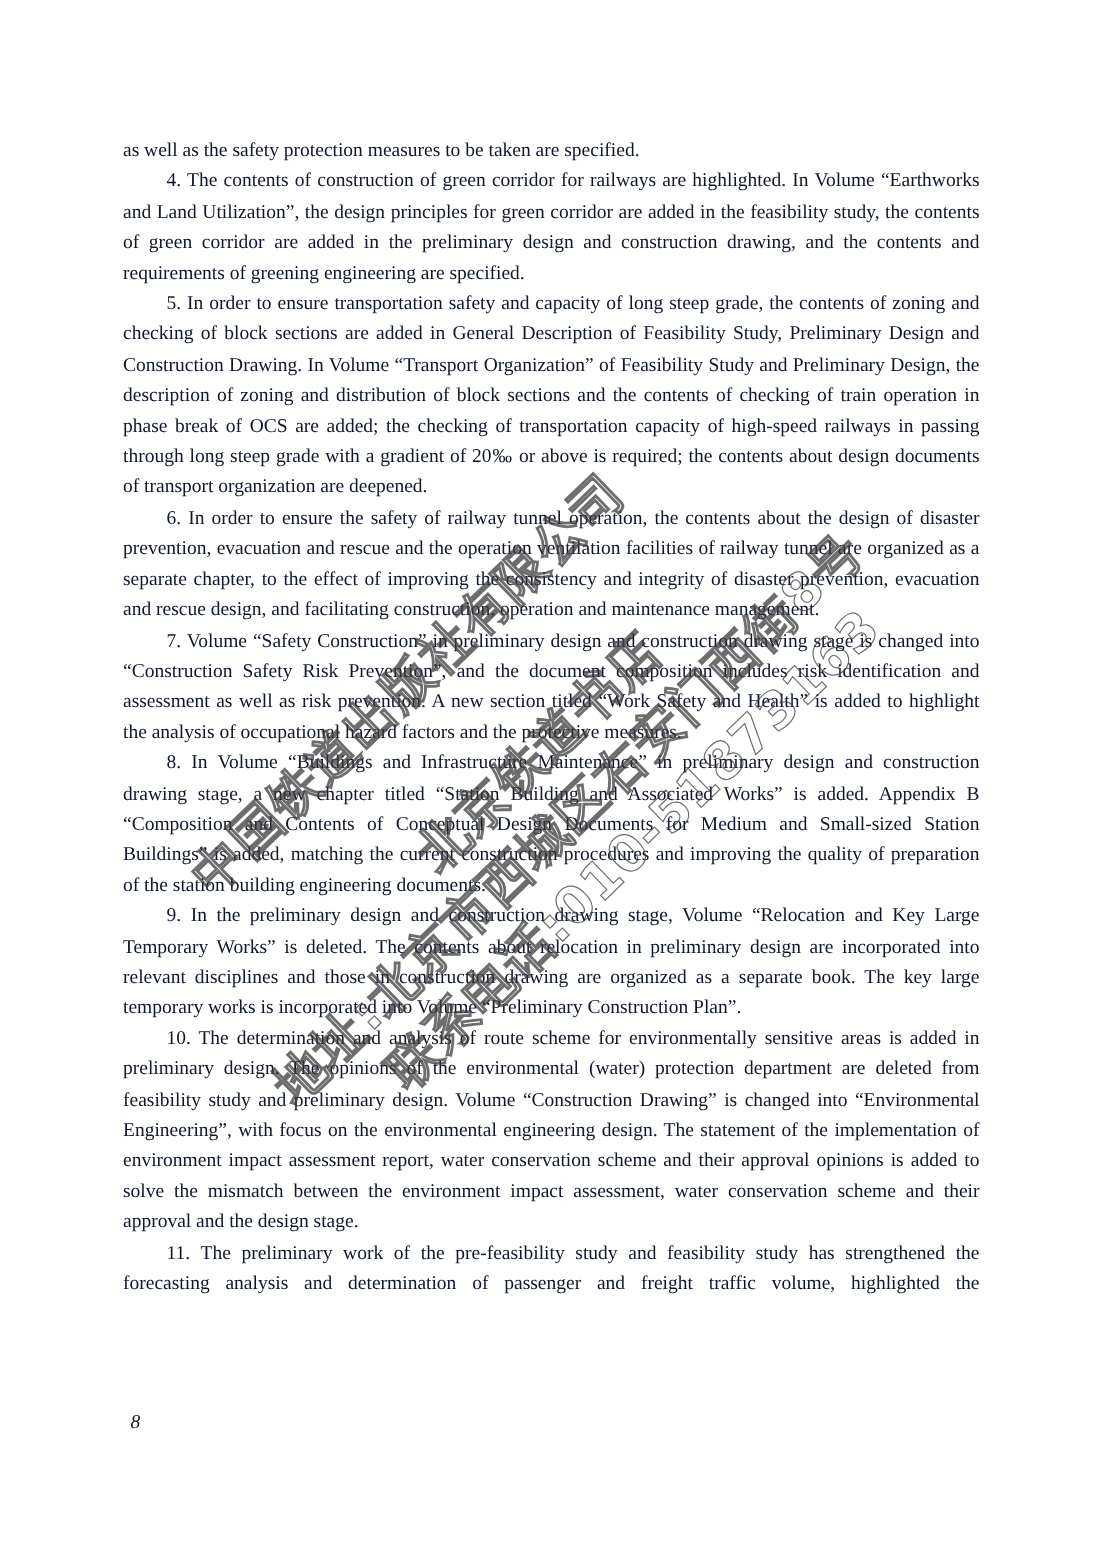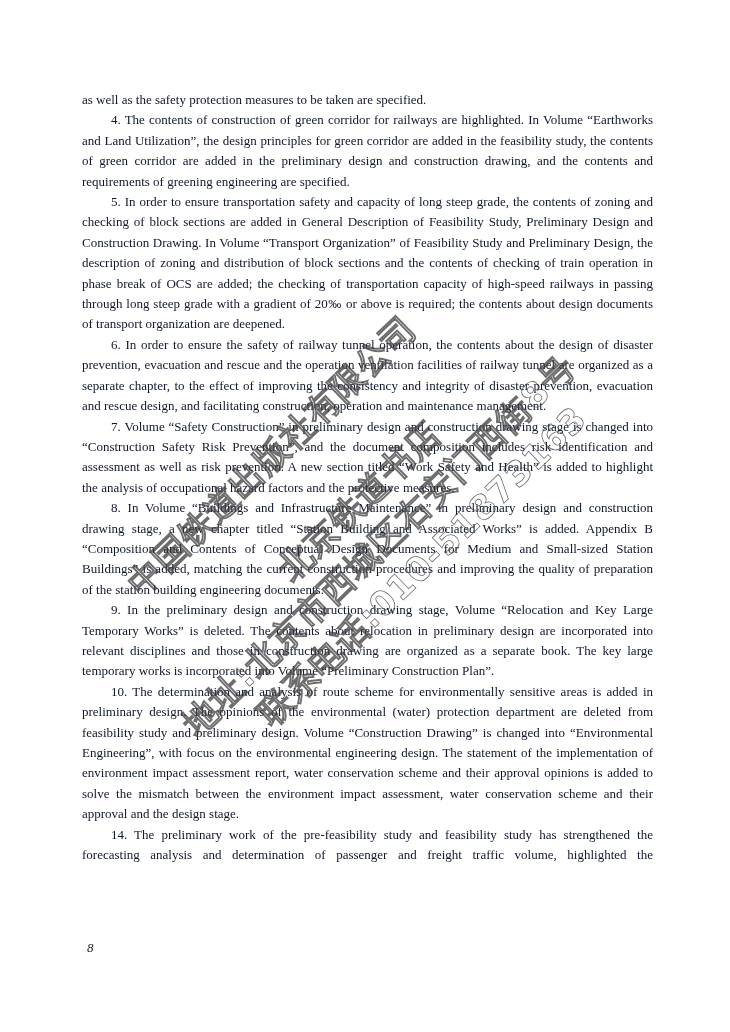--- a/index.html
+++ b/index.html
@@ -35,21 +35,21 @@
 
 <div class="page">
   <p class="para">as well as the safety protection measures to be taken are specified.</p>
   <p class="para indent">4. The contents of construction of green corridor for railways are highlighted. In Volume “Earthworks and Land Utilization”, the design principles for green corridor are added in the feasibility study, the contents of green corridor are added in the preliminary design and construction drawing, and the contents and requirements of greening engineering are specified.</p>
   <p class="para indent">5. In order to ensure transportation safety and capacity of long steep grade, the contents of zoning and checking of block sections are added in General Description of Feasibility Study, Preliminary Design and Construction Drawing. In Volume “Transport Organization” of Feasibility Study and Preliminary Design, the description of zoning and distribution of block sections and the contents of checking of train operation in phase break of OCS are added; the checking of transportation capacity of high-speed railways in passing through long steep grade with a gradient of 20‰ or above is required; the contents about design documents of transport organization are deepened.</p>
   <p class="para indent">6. In order to ensure the safety of railway tunnel operation, the contents about the design of disaster prevention, evacuation and rescue and the operation ventilation facilities of railway tunnel are organized as a separate chapter, to the effect of improving the consistency and integrity of disaster prevention, evacuation and rescue design, and facilitating construction, operation and maintenance management.</p>
   <p class="para indent">7. Volume “Safety Construction” in preliminary design and construction drawing stage is changed into “Construction Safety Risk Prevention”, and the document composition includes risk identification and assessment as well as risk prevention. A new section titled “Work Safety and Health” is added to highlight the analysis of occupational hazard factors and the protective measures.</p>
   <p class="para indent">8. In Volume “Buildings and Infrastructure Maintenance” in preliminary design and construction drawing stage, a new chapter titled “Station Building and Associated Works” is added. Appendix B “Composition and Contents of Conceptual Design Documents for Medium and Small-sized Station Buildings” is added, matching the current construction procedures and improving the quality of preparation of the station building engineering documents.</p>
   <p class="para indent">9. In the preliminary design and construction drawing stage, Volume “Relocation and Key Large Temporary Works” is deleted. The contents about relocation in preliminary design are incorporated into relevant disciplines and those in construction drawing are organized as a separate book. The key large temporary works is incorporated into Volume “Preliminary Construction Plan”.</p>
   <p class="para indent">10. The determination and analysis of route scheme for environmentally sensitive areas is added in preliminary design. The opinions of the environmental (water) protection department are deleted from feasibility study and preliminary design. Volume “Construction Drawing” is changed into “Environmental Engineering”, with focus on the environmental engineering design. The statement of the implementation of environment impact assessment report, water conservation scheme and their approval opinions is added to solve the mismatch between the environment impact assessment, water conservation scheme and their approval and the design stage.</p>
-  <p class="para indent" style="text-align-last: justify;">14. The preliminary work of the pre-feasibility study and feasibility study has strengthened the forecasting analysis and determination of passenger and freight traffic volume, highlighted the</p>
+  <p class="para indent" style="text-align-last: justify;">11. The preliminary work of the pre-feasibility study and feasibility study has strengthened the forecasting analysis and determination of passenger and freight traffic volume, highlighted the</p>
 </div>
 
 <div class="page-number">8</div>
 
 <div class="watermark">
   <div class="wm-line" style="left:150px; top:560px;">中国铁道出版社有限公司</div>
   <div class="wm-line" style="left:300px; top:545px;">北京铁道书店</div>
   <div class="wm-line" style="left:205px; top:700px;">地址:北京市西城区右安门西街8号</div>
   <div class="wm-line" style="left:280px; top:690px;">联系电话:010-51873163</div>
 </div>

